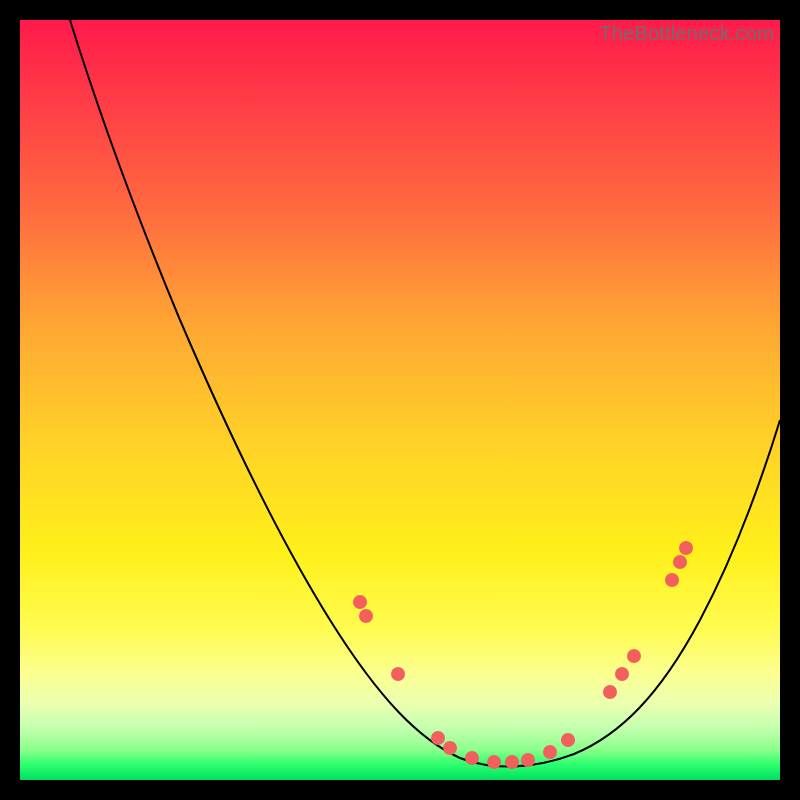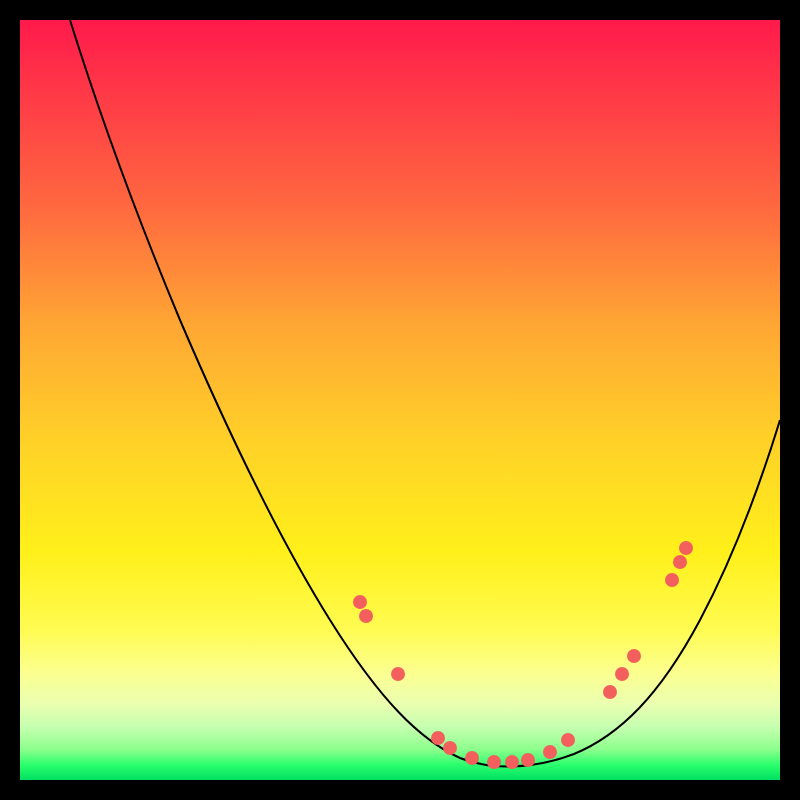--- a/index.html
+++ b/index.html
@@ -59,20 +59,21 @@
   }
   .dot {
     stroke: none;
   }
 </style>
 </head>
 <body>
 
 <div class="frame">
 
+  <div class="watermark">TheBottleneck.com</div>
 
   <svg class="plot" viewBox="0 0 760 760" preserveAspectRatio="none">
     <path class="curve" d="M 50 0 C 75 80 110 180 160 300 C 205 405 260 520 310 600 C 360 680 400 720 440 738 C 470 750 512 750 554 734 C 600 715 640 675 680 600 C 714 536 740 465 760 400"></path>
     <g id="dots">
         <circle cx="340" cy="582" r="7" fill="#f25f5c" class="dot"></circle>
         <circle cx="346" cy="596" r="7" fill="#f25f5c" class="dot"></circle>
         <circle cx="378" cy="654" r="7" fill="#f25f5c" class="dot"></circle>
         <circle cx="418" cy="718" r="7" fill="#f25f5c" class="dot"></circle>
         <circle cx="430" cy="728" r="7" fill="#f25f5c" class="dot"></circle>
         <circle cx="452" cy="738" r="7" fill="#f25f5c" class="dot"></circle>

